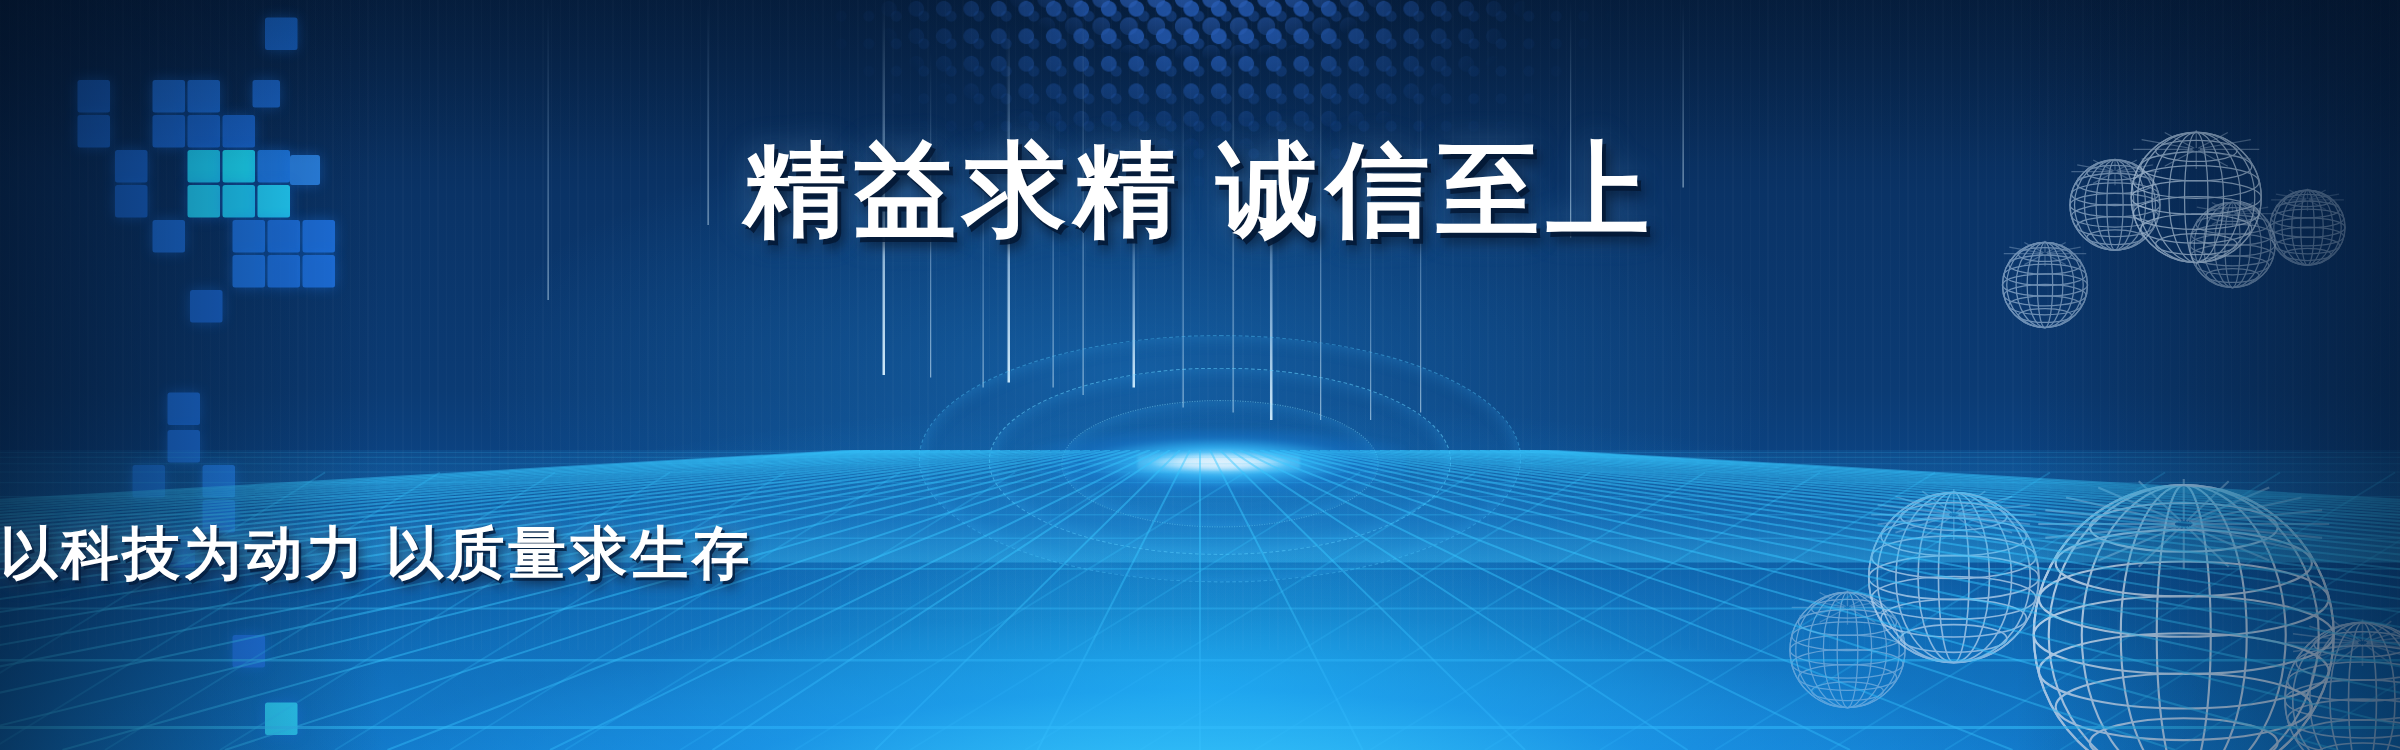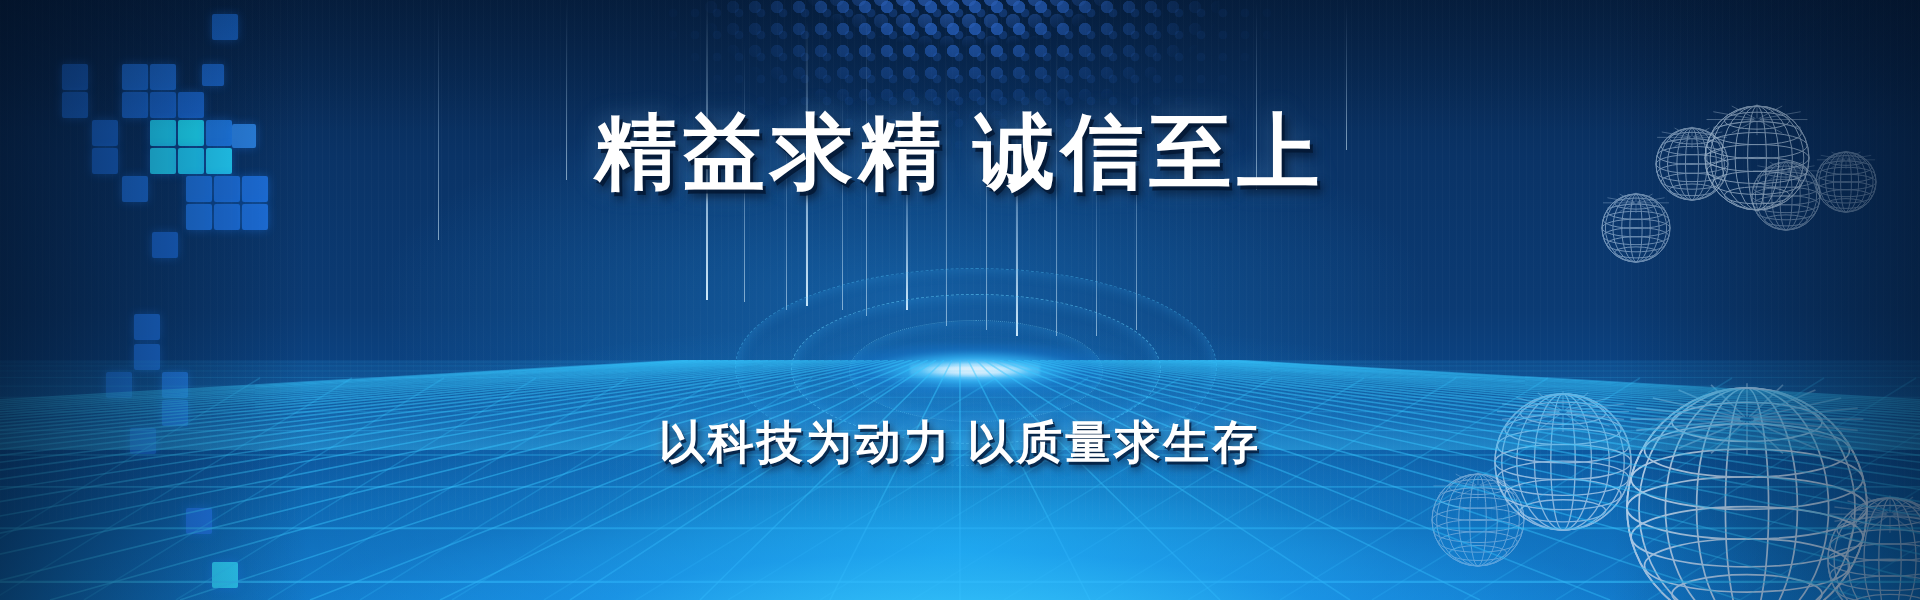--- a/index.html
+++ b/index.html
@@ -149,21 +149,21 @@
     text-shadow:
        3px 4px 0 rgba(4,24,52,0.85),
        5px 7px 10px rgba(2,16,38,0.75),
        0 0 26px rgba(150,210,255,0.30);
     white-space: nowrap;
   }
   .title-sub {
     position: absolute;
     left: 0; right: 0;
     top: 420px;
-    text-align: center;
+    text-align: left;
     color: #ffffff;
     font-size: 46px;
     font-weight: bold;
     letter-spacing: 3px;
     line-height: 1;
     text-shadow:
        2px 3px 0 rgba(4,28,60,0.8),
        3px 5px 9px rgba(2,18,44,0.8),
        0 0 18px rgba(160,215,255,0.35);
     white-space: nowrap;

